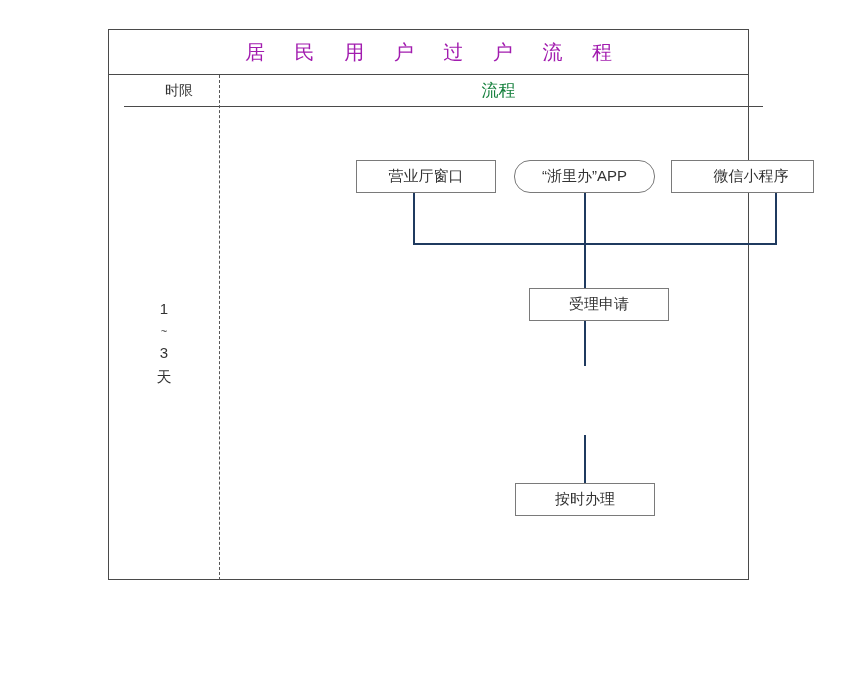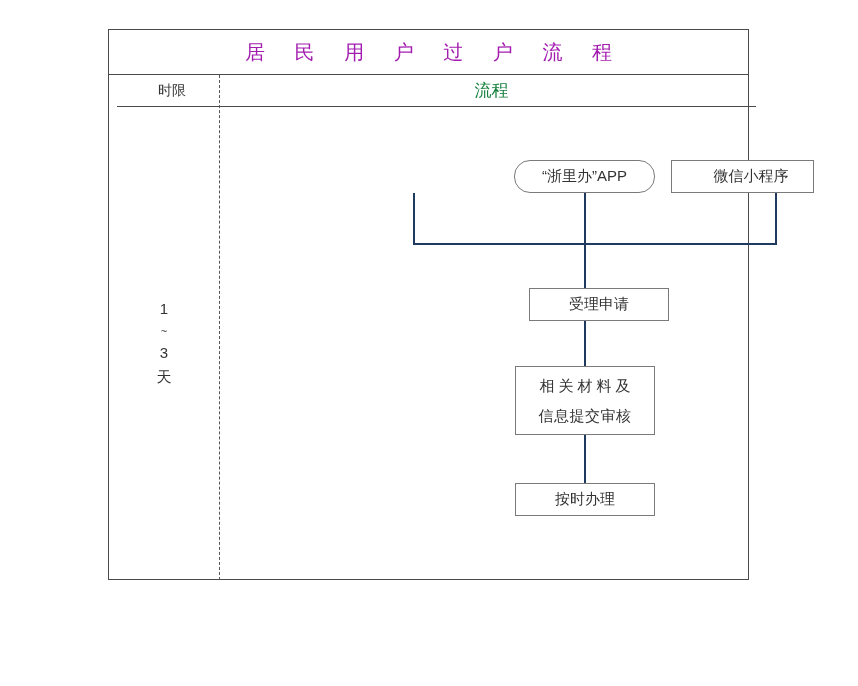--- a/index.html
+++ b/index.html
@@ -42,21 +42,21 @@
   .title-text {
     font-size: 20px;
     letter-spacing: 12px;
     text-indent: 12px;
     color: #a21caf;
     white-space: nowrap;
   }
 
   .header-row {
     position: absolute;
-    left: 8px;
+    left: 15px;
     top: 45px;
     width: 100%;
     height: 32px;
     border-bottom: 1.5px solid #4a4a4a;
     box-sizing: border-box;
   }
   .header-cell-limit {
     position: absolute;
     left: 0;
     top: 0;
@@ -206,20 +206,23 @@
 
   <div class="limit-body">
     <div class="limit-line">1</div>
     <div class="limit-line limit-tilde">~</div>
     <div class="limit-line">3</div>
     <div class="limit-line">天</div>
   </div>
 
   <div id="flow-area">
 
+    <div class="node node-src" id="node-hall">
+      <div class="line">营业厅窗口</div>
+    </div>
 
     <div class="node node-src" id="node-app">
       <div class="line">“浙里办”APP</div>
     </div>
 
     <div class="node node-src" id="node-wechat">
       <div class="line">微信小程序</div>
     </div>
 
     <div class="conn conn-v" id="conn-hall-down"></div>
@@ -227,24 +230,20 @@
     <div class="conn conn-v" id="conn-wechat-down"></div>
     <div class="conn conn-h" id="conn-bus"></div>
     <div class="conn conn-v" id="conn-bus-center"></div>
 
     <div class="node" id="node-accept">
       <div class="line">受理申请</div>
     </div>
 
     <div class="conn conn-v" id="conn-accept-mat"></div>
 
-    <div class="node" id="node-materials">
-      <div class="line line-1">相关材料及</div>
-      <div class="line line-2">信息提交审核</div>
-    </div>
 
     <div class="conn conn-v" id="conn-mat-handle"></div>
 
     <div class="node" id="node-handle">
       <div class="line">按时办理</div>
     </div>
 
   </div>
 </div>
 

